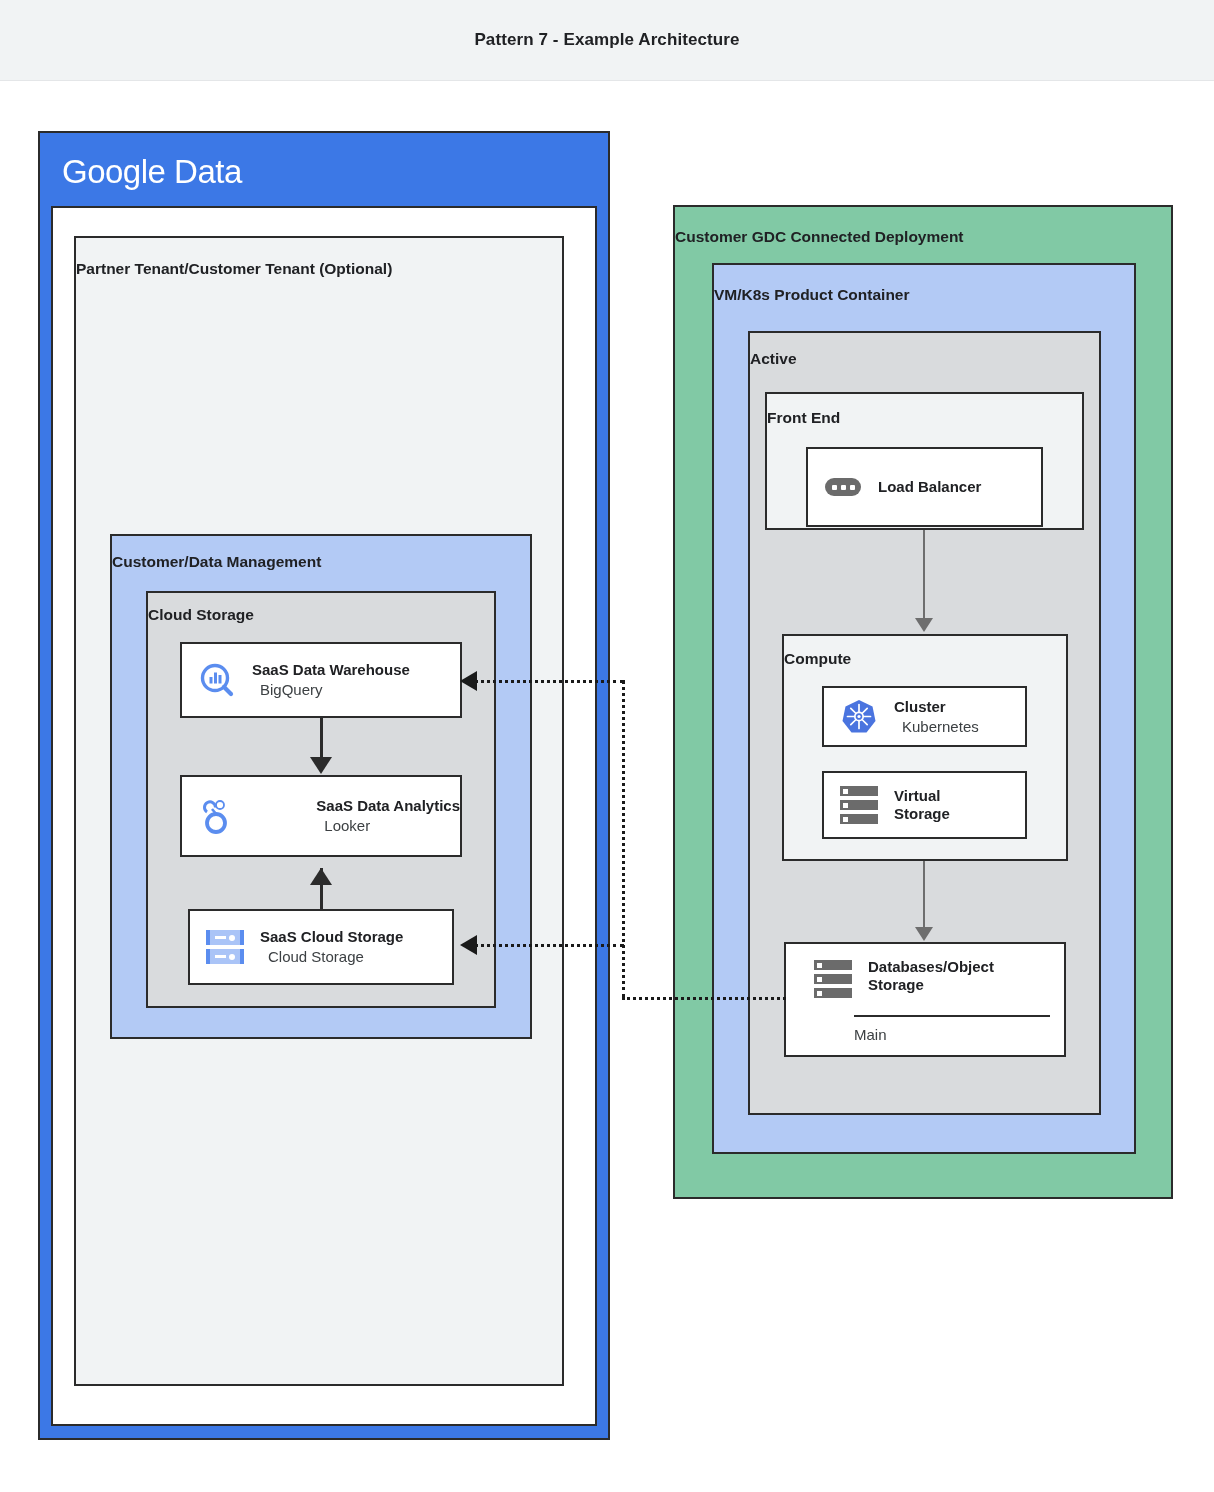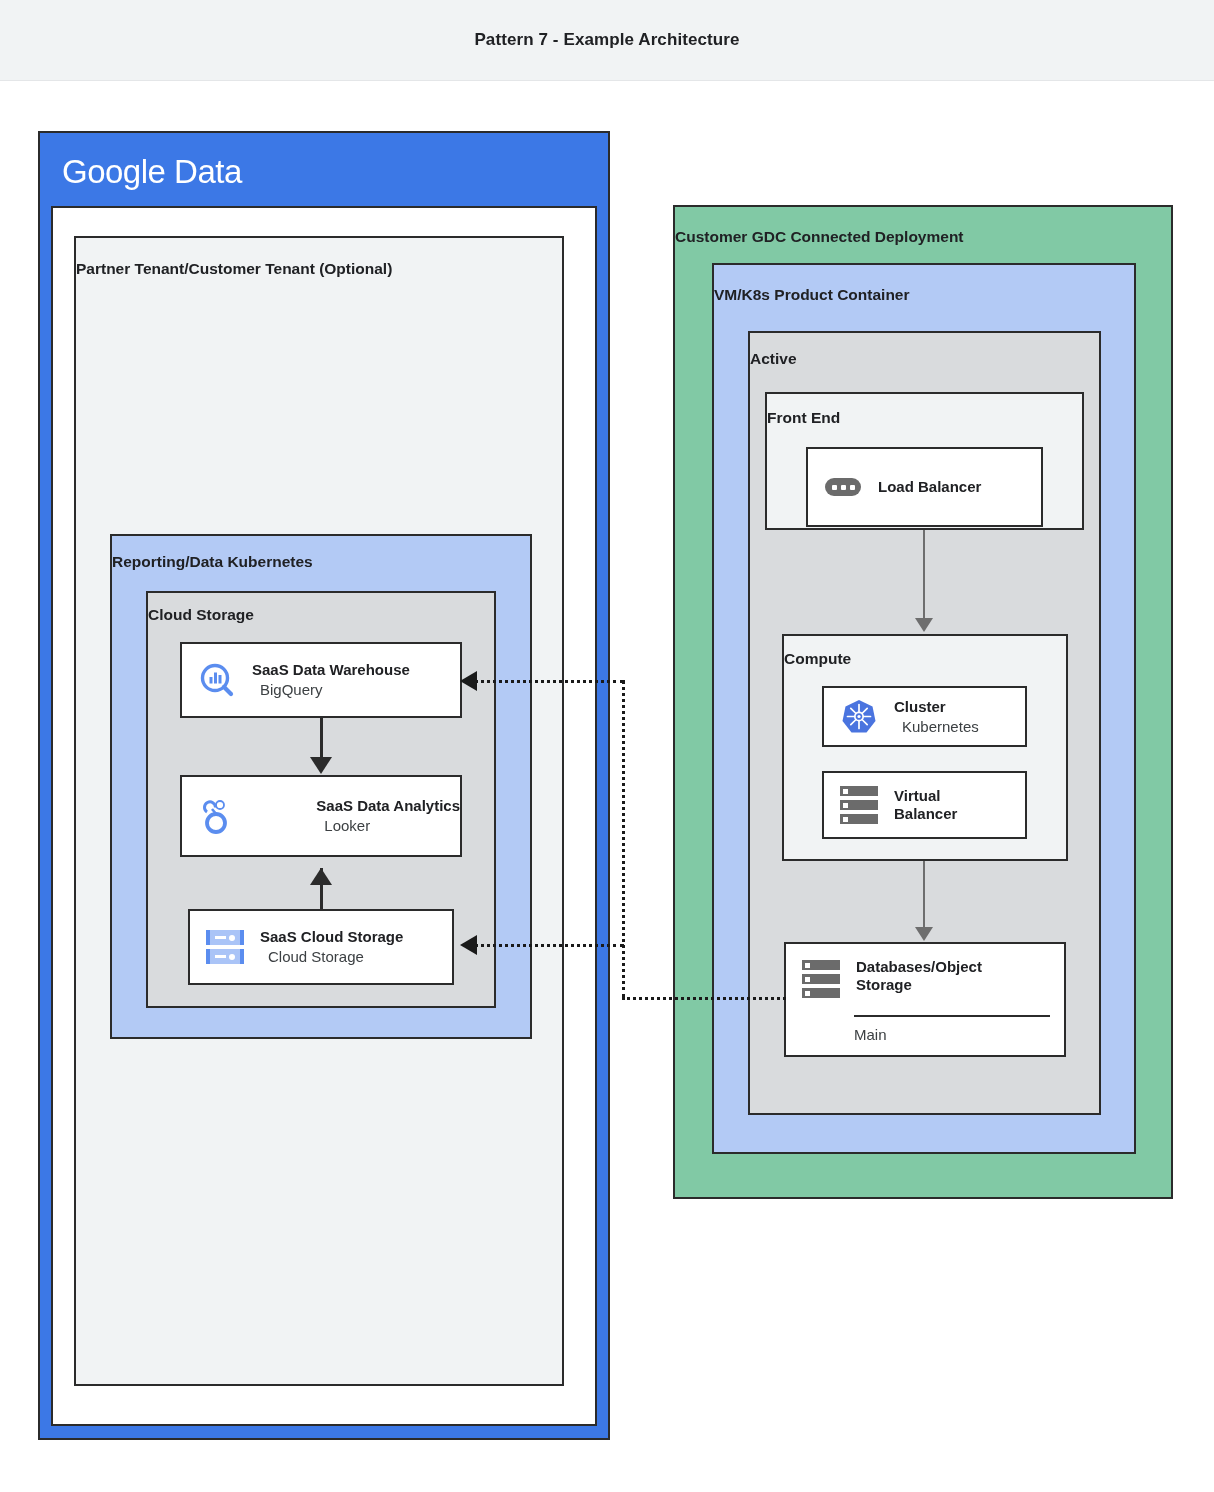--- a/index.html
+++ b/index.html
@@ -147,21 +147,21 @@
     background: #f1f3f4;
   }
   #compute-title { top: 14px; font-size: 15.5px; }
 
   
   #card-lb      { left: 806px; top: 447px; width: 237px; height: 80px; }
   #card-cluster { left: 822px; top: 686px; width: 205px; height: 61px; }
   #card-vm      { left: 822px; top: 771px; width: 205px; height: 68px; }
   #card-db      { left: 784px; top: 942px; width: 282px; height: 115px; }
 
-  #card-db { display: block; }
+  #card-db { display: block; padding-left: 12px; }
   .db-head { display: flex; align-items: flex-start; padding-top: 14px; }
   .db-divider {
     position: absolute;
     left: 68px; top: 71px;
     width: 196px; height: 2px;
     background: #2b2b2b;
   }
   .db-footer {
     position: absolute;
     left: 68px; top: 82px;
@@ -258,21 +258,21 @@
   </div>
 </div>
 
 <div class="box" id="gcp-inner"></div>
 
 <div class="box" id="tenant-box">
   <div class="box-title" id="tenant-title">Partner Tenant/Customer Tenant (Optional)</div>
 </div>
 
 <div class="box" id="reporting-box">
-  <div class="box-title" id="reporting-title">Reporting/Data Kubernetes</div>
+  <div class="box-title" id="reporting-title">Customer/Data Management</div>
 </div>
 
 <div class="box" id="cloudstorage-box">
   <div class="box-title" id="cloudstorage-title">Cloud Storage</div>
 </div>
 
 <div class="card" id="card-bq">
   <span class="card-icon">
     <svg class="icon-svg" width="40" height="40" viewBox="0 0 40 40" aria-hidden="true">
       <circle cx="18" cy="18" r="12.5" fill="none" stroke="#5b8def" stroke-width="3.4"></circle>
@@ -393,21 +393,21 @@
         </span>
       <span class="bar">
           <span class="sq"></span>
         </span>
       <span class="bar">
           <span class="sq"></span>
         </span>
     </span>
   </span>
   <span class="card-text">
-    <span class="card-title" style="display:inline-block; max-width:95px;">Virtual Balancer</span>
+    <span class="card-title" style="display:inline-block; max-width:95px;">Virtual Storage</span>
   </span>
 </div>
 
 <div class="card" id="card-db">
   <span class="db-head">
     <span class="card-icon">
       <span class="rack-gray">
         <span class="bar">
             <span class="sq"></span>
           </span>

